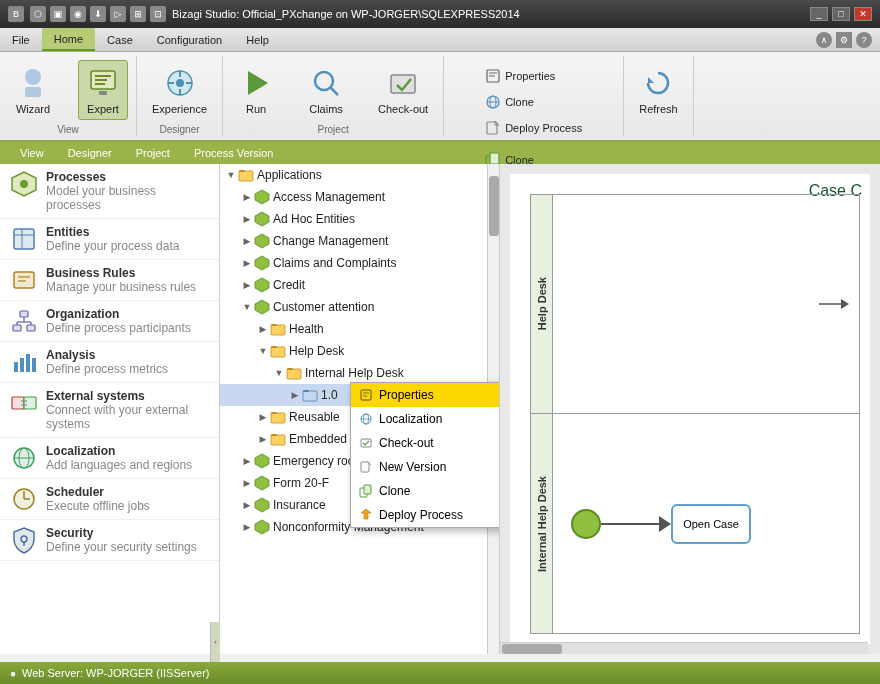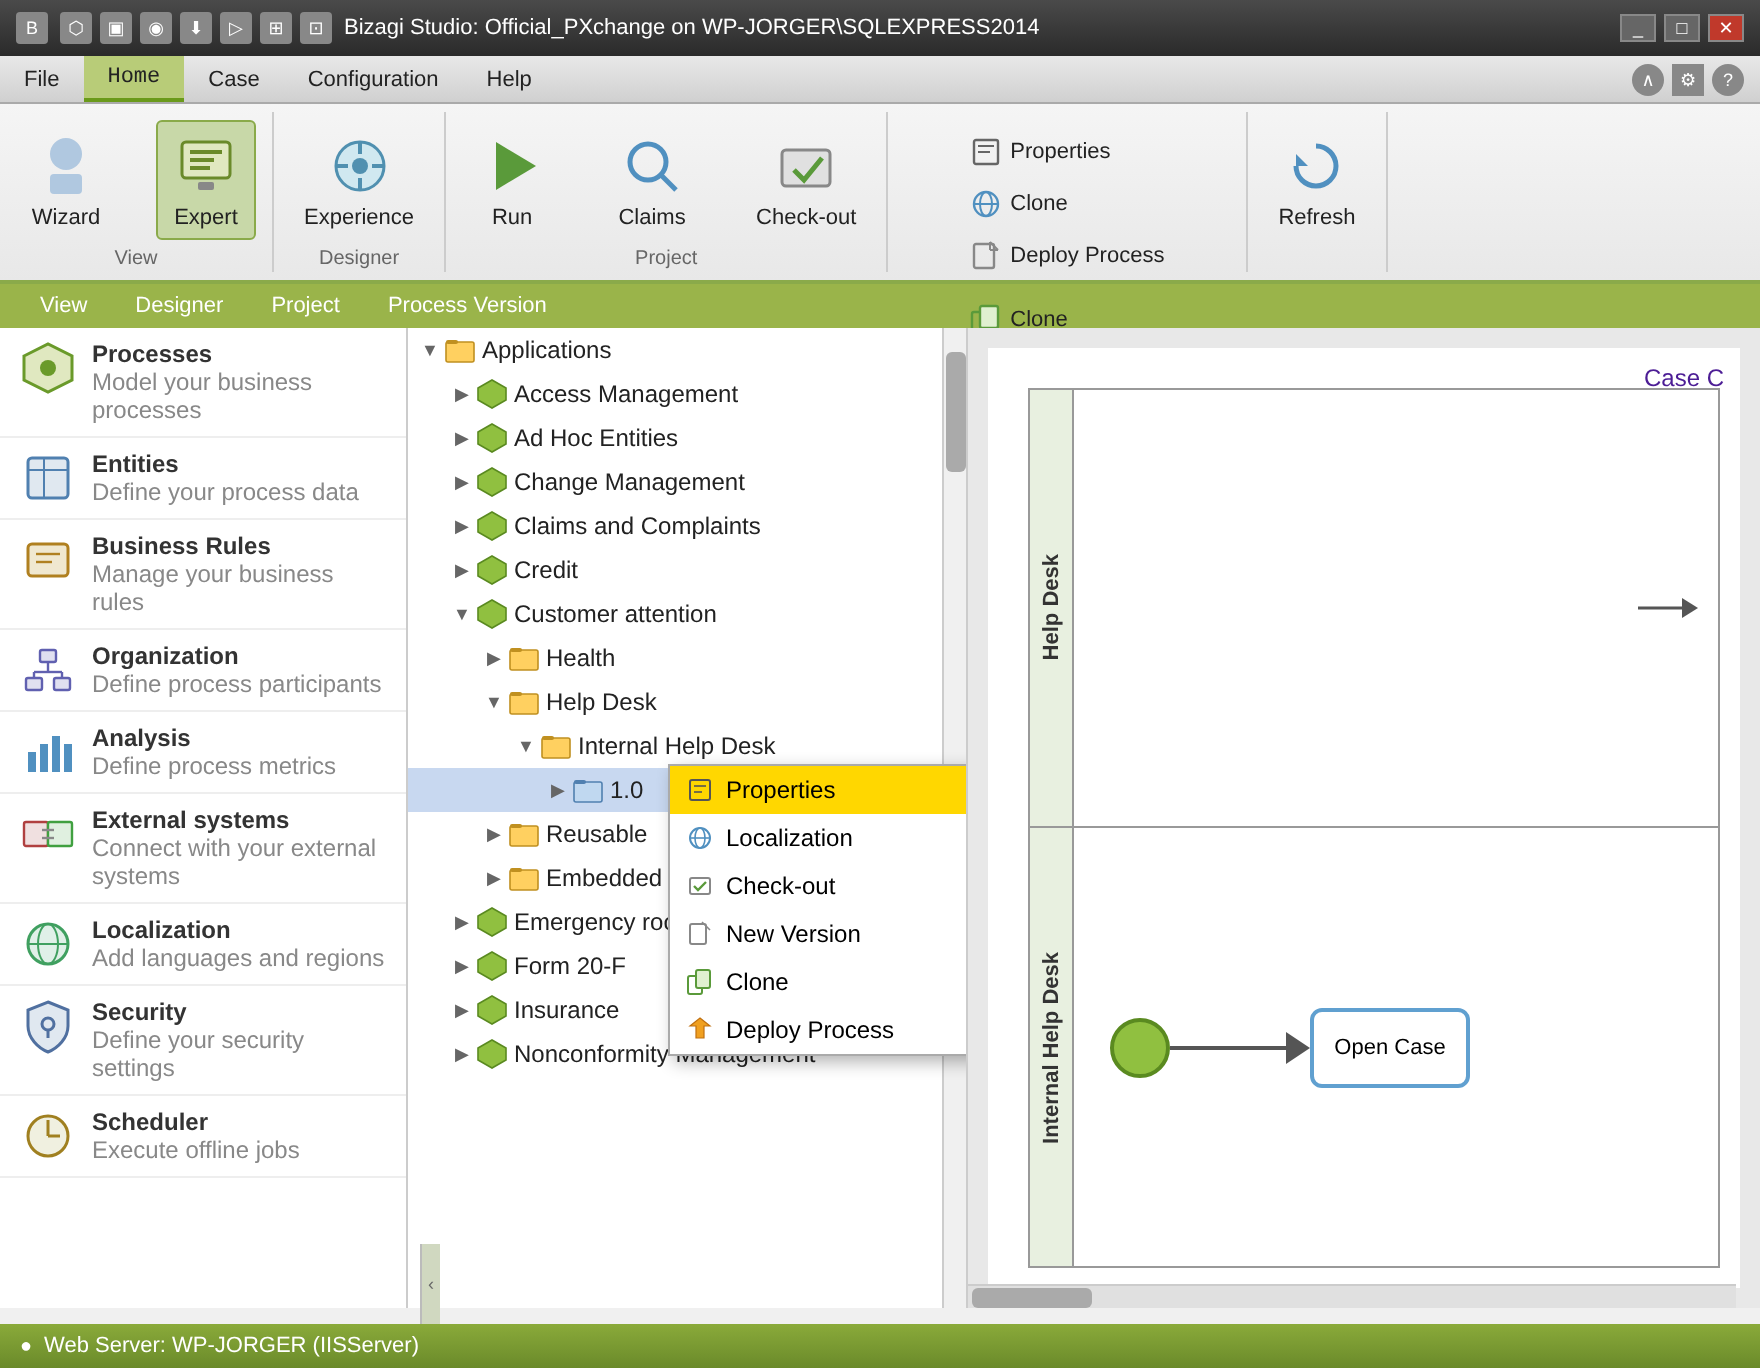--- a/index.html
+++ b/index.html
@@ -120,21 +120,21 @@
     .tab-bar span { padding: 0 12px; }
 
     
     .main-content {
       display: flex;
       height: calc(684px - 28px - 24px - 90px - 22px - 22px);
     }
 
     
     .left-panel {
-      width: 204px;
+      width: 220px;
       background: white;
       border-right: 1px solid #ccc;
       overflow-y: auto;
     }
     .left-panel-item {
       display: flex;
       align-items: flex-start;
       padding: 6px 10px;
       border-bottom: 1px solid #eee;
       cursor: pointer;
@@ -286,21 +286,21 @@
   </div>
   <div class="title-controls">
     <div class="ctrl-btn">_</div>
     <div class="ctrl-btn">□</div>
     <div class="ctrl-btn close">✕</div>
   </div>
 </div>
 
 <div class="menu-bar">
   <div class="menu-item">File</div>
-  <div class="menu-item active" style="background:#b8cc78; border-bottom: 2px solid #6a9a1a; font-family: Liberation Mono, monospace;">Home</div>
+  <div class="menu-item active" style="background:#b8cc78; border-bottom: 2px solid #6a9a1a;">Home</div>
   <div class="menu-item">Case</div>
   <div class="menu-item">Configuration</div>
   <div class="menu-item">Help</div>
   <div style="flex:1;display:flex;align-items:center;justify-content:flex-end;padding-right:8px;gap:4px;">
     <div style="width:16px;height:16px;background:#888;border-radius:50%;display:flex;align-items:center;justify-content:center;font-size:9px;color:white;">∧</div>
     <div style="width:16px;height:16px;background:#888;display:flex;align-items:center;justify-content:center;font-size:9px;color:white;">⚙</div>
     <div style="width:16px;height:16px;background:#888;border-radius:50%;display:flex;align-items:center;justify-content:center;font-size:9px;color:white;">?</div>
   </div>
 </div>
 
@@ -559,41 +559,41 @@
         </svg>
       </div>
       <div class="left-panel-item-text">
         <div class="left-panel-item-title">Localization</div>
         <div class="left-panel-item-desc">Add languages and regions</div>
       </div>
     </div>
     <div class="left-panel-item">
       <div class="left-panel-item-icon">
         <svg width="28" height="28" viewBox="0 0 28 28">
+          <circle cx="14" cy="14" r="10" fill="#f0f0e0" stroke="#a08020" stroke-width="1.5"></circle>
+          <line x1="14" y1="6" x2="14" y2="14" stroke="#a08020" stroke-width="1.5"></line>
+          <line x1="14" y1="14" x2="20" y2="14" stroke="#a08020" stroke-width="1.5"></line>
+        </svg>
+      </div>
+      <div class="left-panel-item-text">
+        <div class="left-panel-item-title">Scheduler</div>
+        <div class="left-panel-item-desc">Execute offline jobs</div>
+      </div>
+    </div>
+    <div class="left-panel-item">
+      <div class="left-panel-item-icon">
+        <svg width="28" height="28" viewBox="0 0 28 28">
           <path d="M14 2 L24 6 L24 14 C24 20 19 25 14 27 C9 25 4 20 4 14 L4 6 Z" fill="#e0e8f0" stroke="#5070a0" stroke-width="1.5"></path>
           <circle cx="14" cy="13" r="3" fill="none" stroke="#5070a0" stroke-width="1.5"></circle>
           <line x1="14" y1="16" x2="14" y2="20" stroke="#5070a0" stroke-width="1.5"></line>
         </svg>
       </div>
       <div class="left-panel-item-text">
         <div class="left-panel-item-title">Security</div>
         <div class="left-panel-item-desc">Define your security settings</div>
-      </div>
-    </div>
-    <div class="left-panel-item">
-      <div class="left-panel-item-icon">
-        <svg width="28" height="28" viewBox="0 0 28 28">
-          <circle cx="14" cy="14" r="10" fill="#f0f0e0" stroke="#a08020" stroke-width="1.5"></circle>
-          <line x1="14" y1="6" x2="14" y2="14" stroke="#a08020" stroke-width="1.5"></line>
-          <line x1="14" y1="14" x2="20" y2="14" stroke="#a08020" stroke-width="1.5"></line>
-        </svg>
-      </div>
-      <div class="left-panel-item-text">
-        <div class="left-panel-item-title">Scheduler</div>
-        <div class="left-panel-item-desc">Execute offline jobs</div>
       </div>
     </div>
 
     <div style="position:absolute; bottom: 22px; left:210px; width:10px; height:40px; background:#d0d8c0; border-left:1px solid #bbb; display:flex; align-items:center; justify-content:center; cursor:pointer; font-size:9px; color:#666; z-index:5;">‹</div>
   </div>
 
   <div class="tree-panel" style="position:relative;">
     <div class="tree-scroll">
 
       <div class="tree-item" style="padding-left:4px;">
@@ -841,21 +841,21 @@
         </div>
 
       </div>
     </div>
 
   </div>
 
   <div class="canvas-area">
     <div class="canvas-inner">
 
-      <div style="position:absolute; top:8px; right:8px; font-size:12px; color:#4c1d95;">Case C</div>
+      <div style="position:absolute; top:8px; right:8px; font-size:16px; color:#14532d;">Case C</div>
 
       <div style="position:absolute; left:20px; top:20px; right:10px; bottom:10px; border:1px solid #999;">
 
         <div style="position:absolute; top:0; left:0; right:0; height:50%; border-bottom:1px solid #999;">
           <div style="position:absolute; left:0; top:0; bottom:0; width:22px; background:#e8f0e0; border-right:1px solid #999; display:flex; align-items:center; justify-content:center;">
             <span style="writing-mode:vertical-rl; transform:rotate(180deg); font-size:11px; font-weight:bold; color:#333; white-space:nowrap;">Help Desk</span>
           </div>
 
           <div style="position:absolute; right:10px; top:50%; transform:translateY(-50%); width:30px; height:20px;">
             <svg width="30" height="20" viewBox="0 0 30 20">

